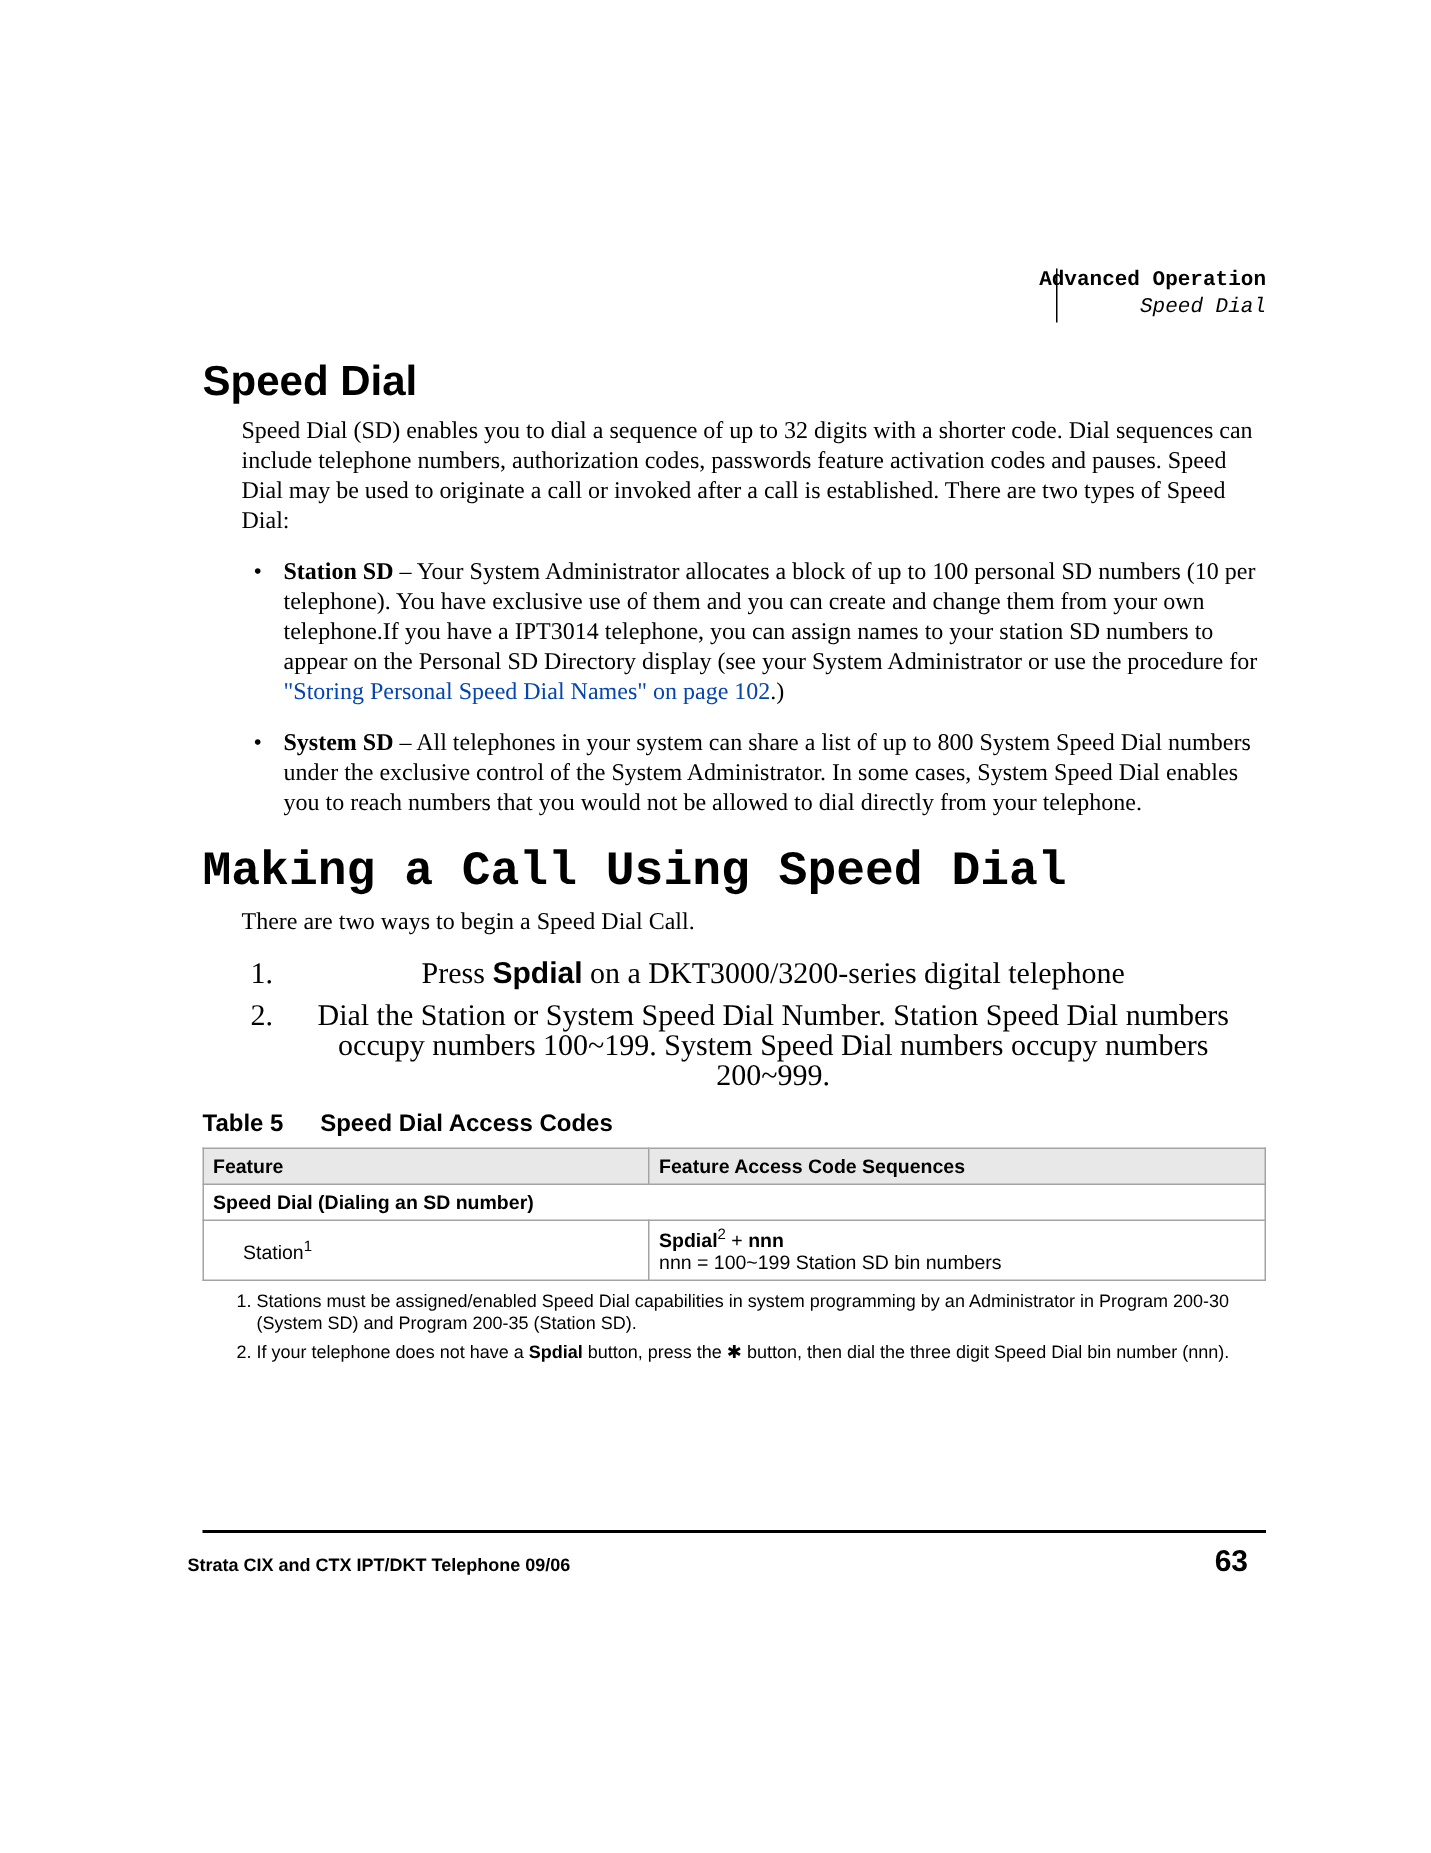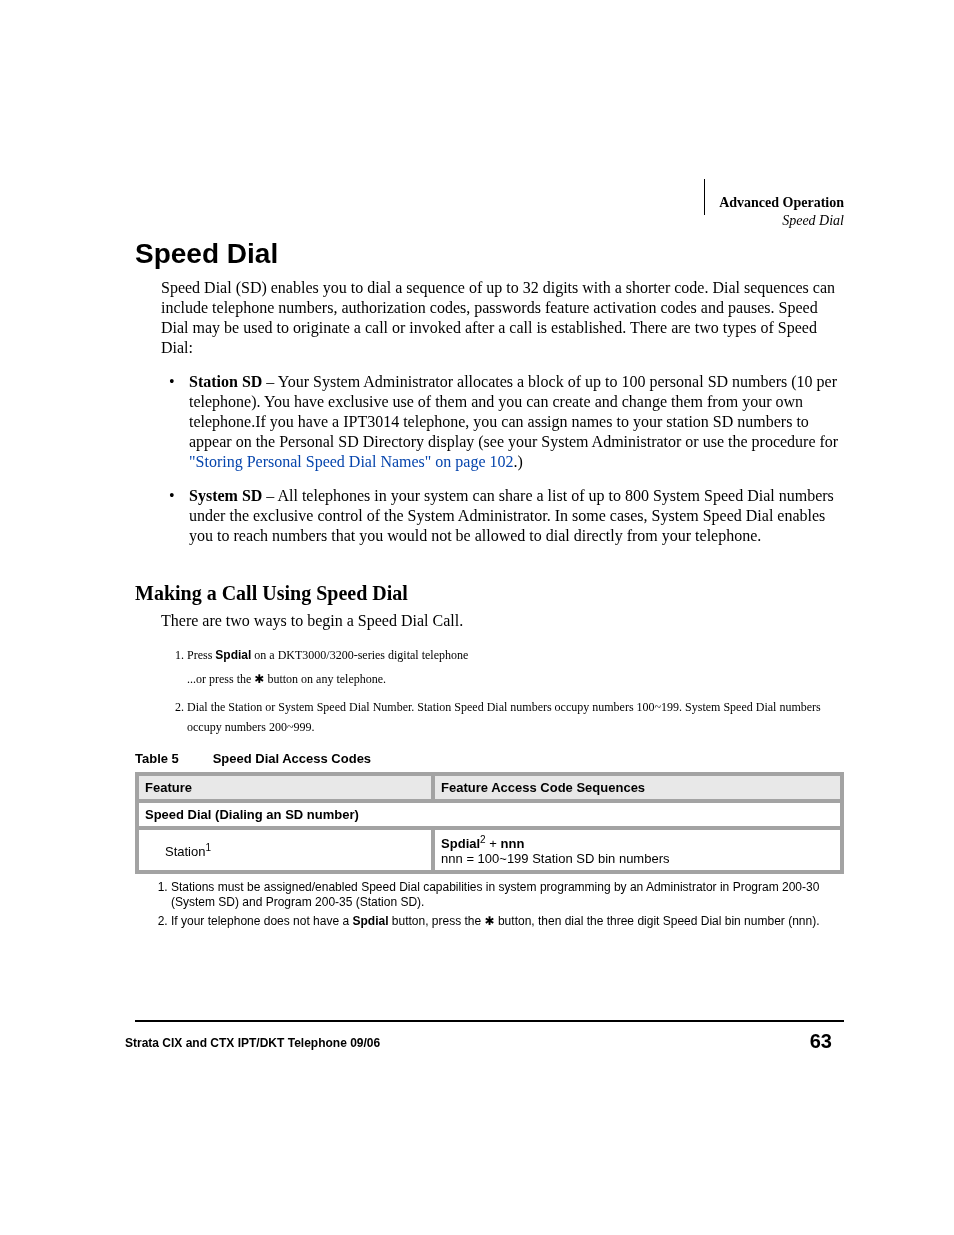--- a/index.html
+++ b/index.html
@@ -14,47 +14,47 @@
     box-sizing: border-box;
   }
   .page {
     position: absolute;
     left: 135px;
     right: 110px;
     top: 170px;
   }
   .header-right {
     position: absolute;
-    top: 194px;
+    top: 178px;
     right: 110px;
     text-align: right;
-    font-family: Liberation Serif, serif;
+    font-family: Liberation Mono, monospace;
     font-size: 14px;
     line-height: 18px;
   }
   .header-right .bold { font-weight: bold; }
   .header-right .italic { font-style: italic; }
   .header-rule {
     position: absolute;
     top: 179px;
     right: 249px;
     height: 36px;
     border-left: 1px solid #000;
   }
   h1.section {
     font-family: Arial, Helvetica, sans-serif;
     font-weight: bold;
     font-size: 28px;
     margin: 68px 0 8px 0;
   }
   h2.subsection {
-    font-family: Liberation Serif, serif;
-    font-weight: bold;
-    font-size: 20px;
-    margin: 36px 0 6px 0;
+    font-family: Liberation Mono, monospace;
+    font-weight: bold;
+    font-size: 32px;
+    margin: 16px 0 6px 0;
   }
   .body-text {
     font-size: 16px;
     line-height: 20px;
     margin-left: 26px;
   }
   p { margin: 6px 0 14px 0; }
   ul.bullets {
     list-style: none;
     padding-left: 0;
@@ -72,40 +72,41 @@
     position: absolute;
     left: 4px;
     top: 0;
   }
   .link { color: #0645ad; }
   .b { font-weight: bold; }
   .sans-b { font-family: Arial, Helvetica, sans-serif; font-weight: bold; }
   ol.steps {
     margin: 4px 0 14px 30px;
     padding-left: 22px;
-    font-size: 12px;
+    font-size: 20px;
     line-height: 20px;
+    text-align: center;
   }
   ol.steps li { margin-bottom: 8px; }
   ol.steps .cont { display: block; margin-top: 4px; }
   .table-caption {
     font-family: Arial, Helvetica, sans-serif;
     font-weight: bold;
-    font-size: 13px;
+    font-size: 16px;
     margin: 12px 0 6px 0;
   }
   .table-caption .tno { display: inline-block; width: 74px; }
   table.feat {
     width: 100%;
     border-collapse: collapse;
     font-family: Arial, Helvetica, sans-serif;
     font-size: 13px;
   }
   table.feat th, table.feat td {
-    border: 4px solid #a3a3a3;
+    border: 1px solid #a3a3a3;
     padding: 4px 6px;
     text-align: left;
     vertical-align: top;
   }
   table.feat thead th { background: #e8e8e8; font-weight: bold; }
   table.feat .subhead { font-weight: bold; }
   .sup { font-size: 10px; vertical-align: super; }
   .star { font-family: Arial, sans-serif; }
   ol.footnotes {
     font-family: Arial, Helvetica, sans-serif;
@@ -168,21 +169,20 @@
 
   <h2 class="subsection">Making a Call Using Speed Dial</h2>
 
   <div class="body-text">
     <p>There are two ways to begin a Speed Dial Call.</p>
   </div>
 
   <ol class="steps">
     <li>
       <span>Press </span><span class="sans-b">Spdial</span><span> on a DKT3000/3200-series digital telephone</span>
-      <span class="cont"><span>...or press the </span><span class="star">✱</span><span> button on any telephone.</span></span>
     </li>
     <li>Dial the Station or System Speed Dial Number. Station Speed Dial numbers occupy numbers 100~199. System Speed Dial numbers occupy numbers 200~999.</li>
   </ol>
 
   <div class="table-caption">
     <span class="tno">Table 5</span>
     <span>Speed Dial Access Codes</span>
   </div>
 
   <table class="feat">

